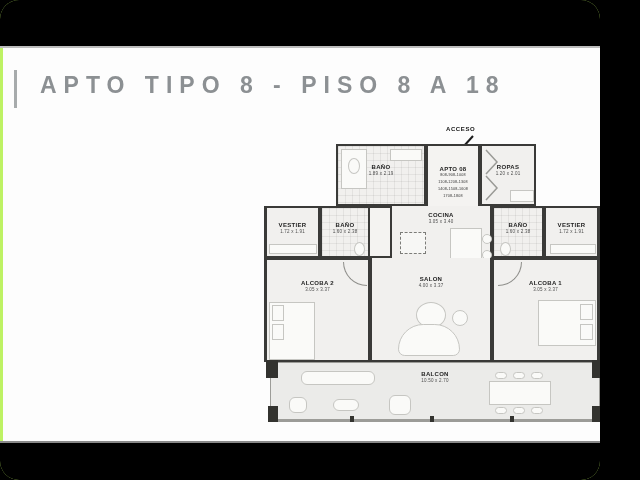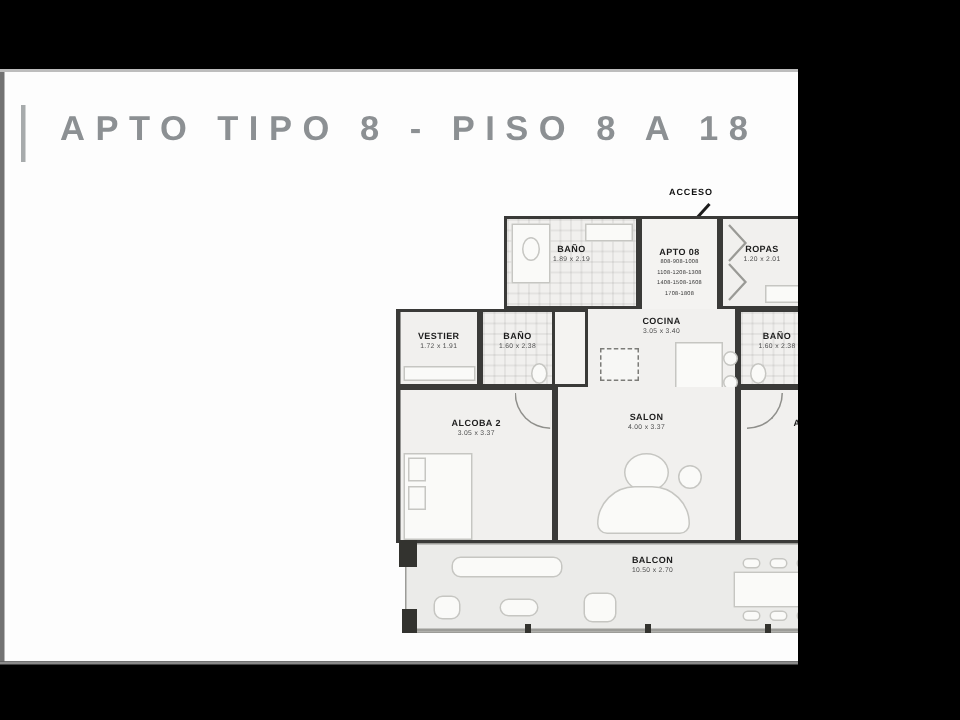--- a/index.html
+++ b/index.html
@@ -1,17 +1,17 @@
 <!DOCTYPE html>
 <html><head>
 <meta charset="utf-8">
 <style>
   html,body{margin:0;padding:0;background:#000;}
-  #stage{position:relative;width:532px;height:480px;background:#737373;overflow:hidden;
-         font-family:"Liberation Sans",sans-serif;}
+  #stage{position:relative;width:600px;height:480px;background:#bef264;overflow:hidden;
+         font-family:"Liberation Sans",sans-serif;border-radius:19px;}
   .bar{position:absolute;left:0;width:640px;background:#000;}
   #top-bar{top:0;height:46px;border-bottom:2px solid #bdbdbd;}
   #bottom-bar{top:441px;height:39px;border-top:2px solid #8a8a8a;}
   #slide{position:absolute;left:3px;top:48px;width:637px;height:393px;background:#fdfdfd;}
   #title-accent{position:absolute;left:11px;top:22px;width:3px;height:38px;background:#a7abac;}
   #page-title{position:absolute;left:37px;top:24px;font-size:23px;font-weight:600;
               letter-spacing:7px;color:#8c9093;white-space:nowrap;}
   
   #plan{position:absolute;left:259px;top:78px;width:340px;height:300px;}
   .room{position:absolute;box-sizing:border-box;background:#f1f0ee;border:2px solid #3a3a38;}

